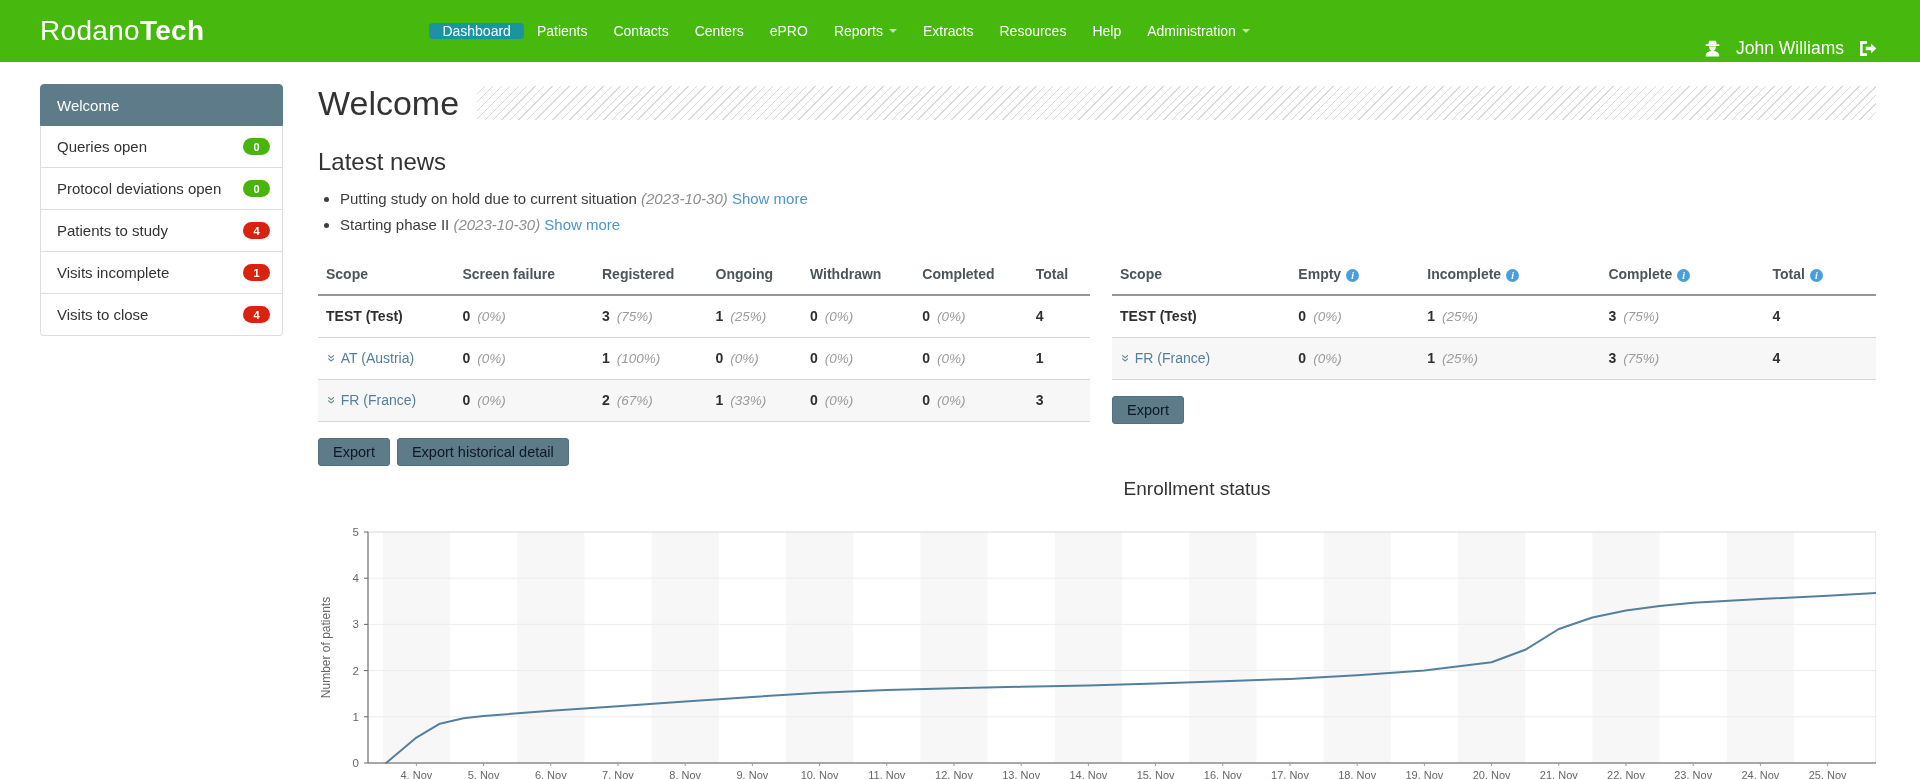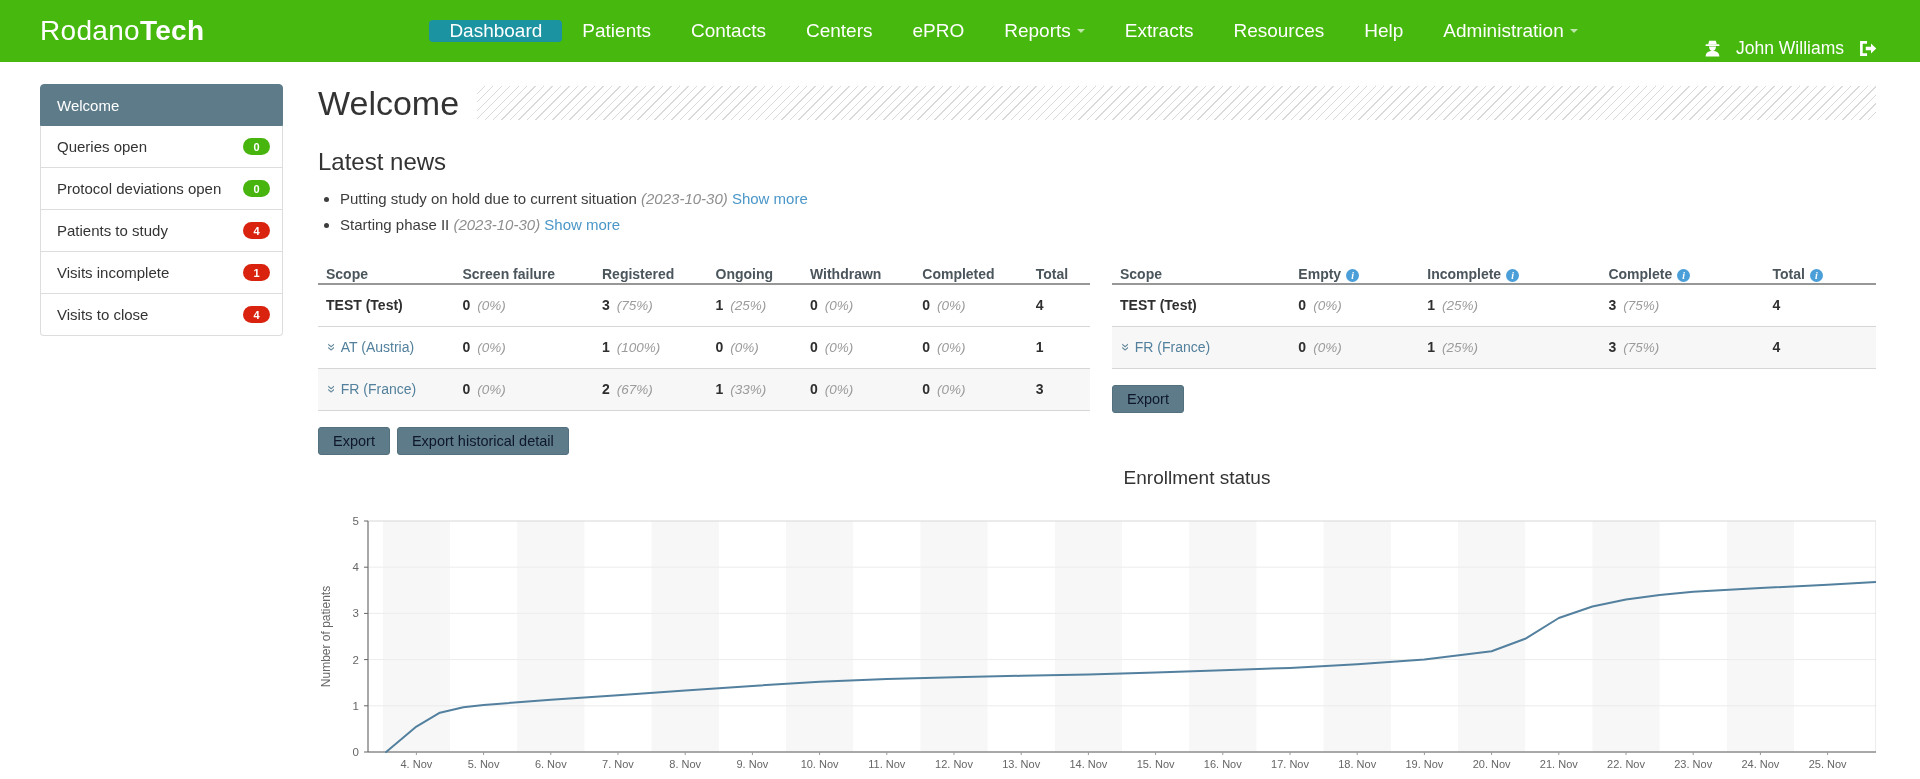--- a/index.html
+++ b/index.html
@@ -7,21 +7,21 @@
   body {
     width:1920px; height:779px; position:relative; overflow:hidden;
     background:#fff; font-family:"Liberation Sans","DejaVu Sans",sans-serif; color:#333;
   }
   
   .navbar { height:62px; background:#46b80e; display:flex; align-items:center; color:#fff; }
   .logo { margin-left:40px; display:flex; align-items:center; font-size:28px; letter-spacing:.3px; cursor:pointer; }
   .logo .light { font-weight:300; }
   .logo .bold  { font-weight:800; }
   .nav-menu { display:flex; margin-left:225px; align-items:stretch; }
-  .nav-item { display:flex; align-items:center; padding:0 20px; font-size:19px; cursor:pointer; white-space:nowrap; }
+  .nav-item { display:flex; align-items:center; padding:0 13px; font-size:14px; cursor:pointer; white-space:nowrap; }
   .nav-item.active { background:#1b93a1; border-radius:4px; }
   .caret { width:0; height:0; border-left:4px solid transparent; border-right:4px solid transparent;
            border-top:4px solid rgba(255,255,255,.65); margin-left:6px; }
   .nav-user { margin-left:auto; margin-right:42px; display:flex; align-items:center; gap:13px; font-size:17.5px;margin-top:35px; }
   .nav-icon { width:21px; height:21px; display:block; }
   
   .sidebar { position:absolute; left:40px; top:84px; width:243px; }
   .side-item { display:flex; align-items:center; justify-content:space-between; height:42px;
                padding:0 12px 0 16px; background:#fff; border:1px solid #ddd; border-top:none;
                font-size:15px; color:#333; cursor:pointer; }
@@ -39,21 +39,21 @@
              background:repeating-linear-gradient(135deg,#fff 0px,#fff 5px,#dadada 5px,#dadada 6px); }
   h2.section { font-size:24px; font-weight:400; color:#333; margin:24px 0 10px; }
   ul.news { margin:4px 0 0; padding-left:22px; font-size:15px; line-height:26px; color:#3d3d3d; }
   .news .date { font-style:italic; color:#8f8f8f; }
   .news a { color:#4a96c8; text-decoration:none; cursor:pointer; }
   
   .tables-row { display:flex; align-items:flex-start; margin-top:24px; }
   .table-block.left { width:772px; flex:none; }
   .table-block.right { flex:1; margin-left:22px; }
   table { width:100%; border-collapse:collapse; font-size:14px; }
-  th { text-align:left; font-weight:700; color:#4a555c; padding:4px 8px 1px; border-bottom:2px solid #979797; font-size:14px; white-space:nowrap; }
+  th { text-align:left; font-weight:700; color:#4a555c; padding:4px 8px 12px; border-bottom:2px solid #979797; font-size:14px; white-space:nowrap; }
   td { padding:6px 8px; border-bottom:1px solid #d6d6d6; height:42px; white-space:nowrap; }
   tr.shaded td { background:#f7f7f7; }
   .num { font-weight:700; color:#2f2f2f; }
   .pct { font-style:italic; color:#9b9b9b; margin-left:7px; font-size:13.5px; }
   .scope-strong { font-weight:700; color:#2f2f2f; }
   .scope-link { color:#53809c; text-decoration:none; cursor:pointer; }
   .chev { display:inline-block; transform:rotate(-90deg); color:#63889a; font-size:14px; margin-right:7px; }
   .info-icon { display:inline-block; width:13px; height:13px; border-radius:50%; background:#4b9fd8;
                color:#fff; font-size:10px; font-weight:bold; font-style:italic; text-align:center;
                line-height:13px; margin-left:5px; cursor:pointer; font-family:"Liberation Serif","DejaVu Serif",serif; }

